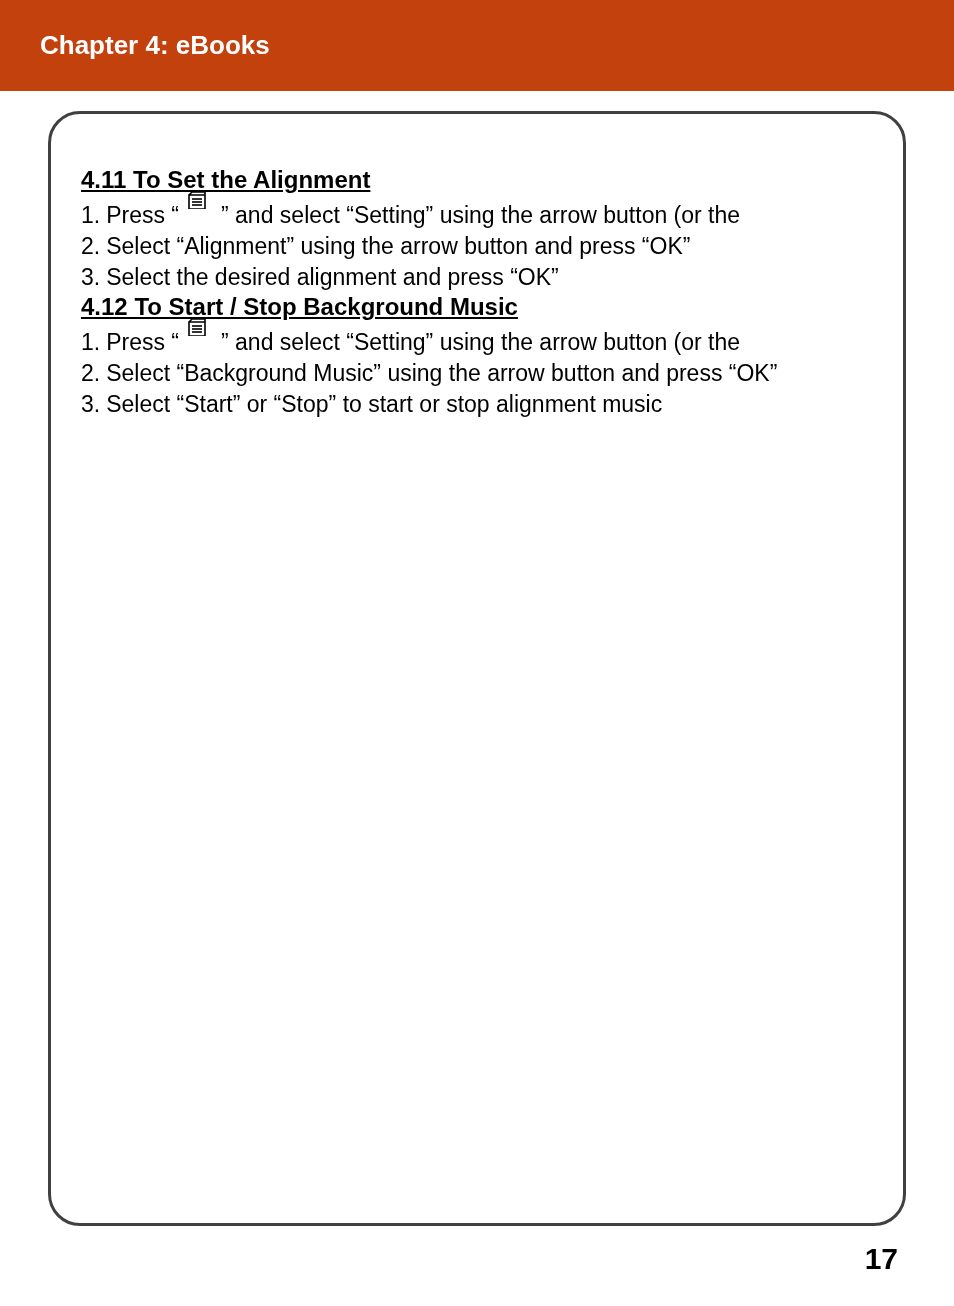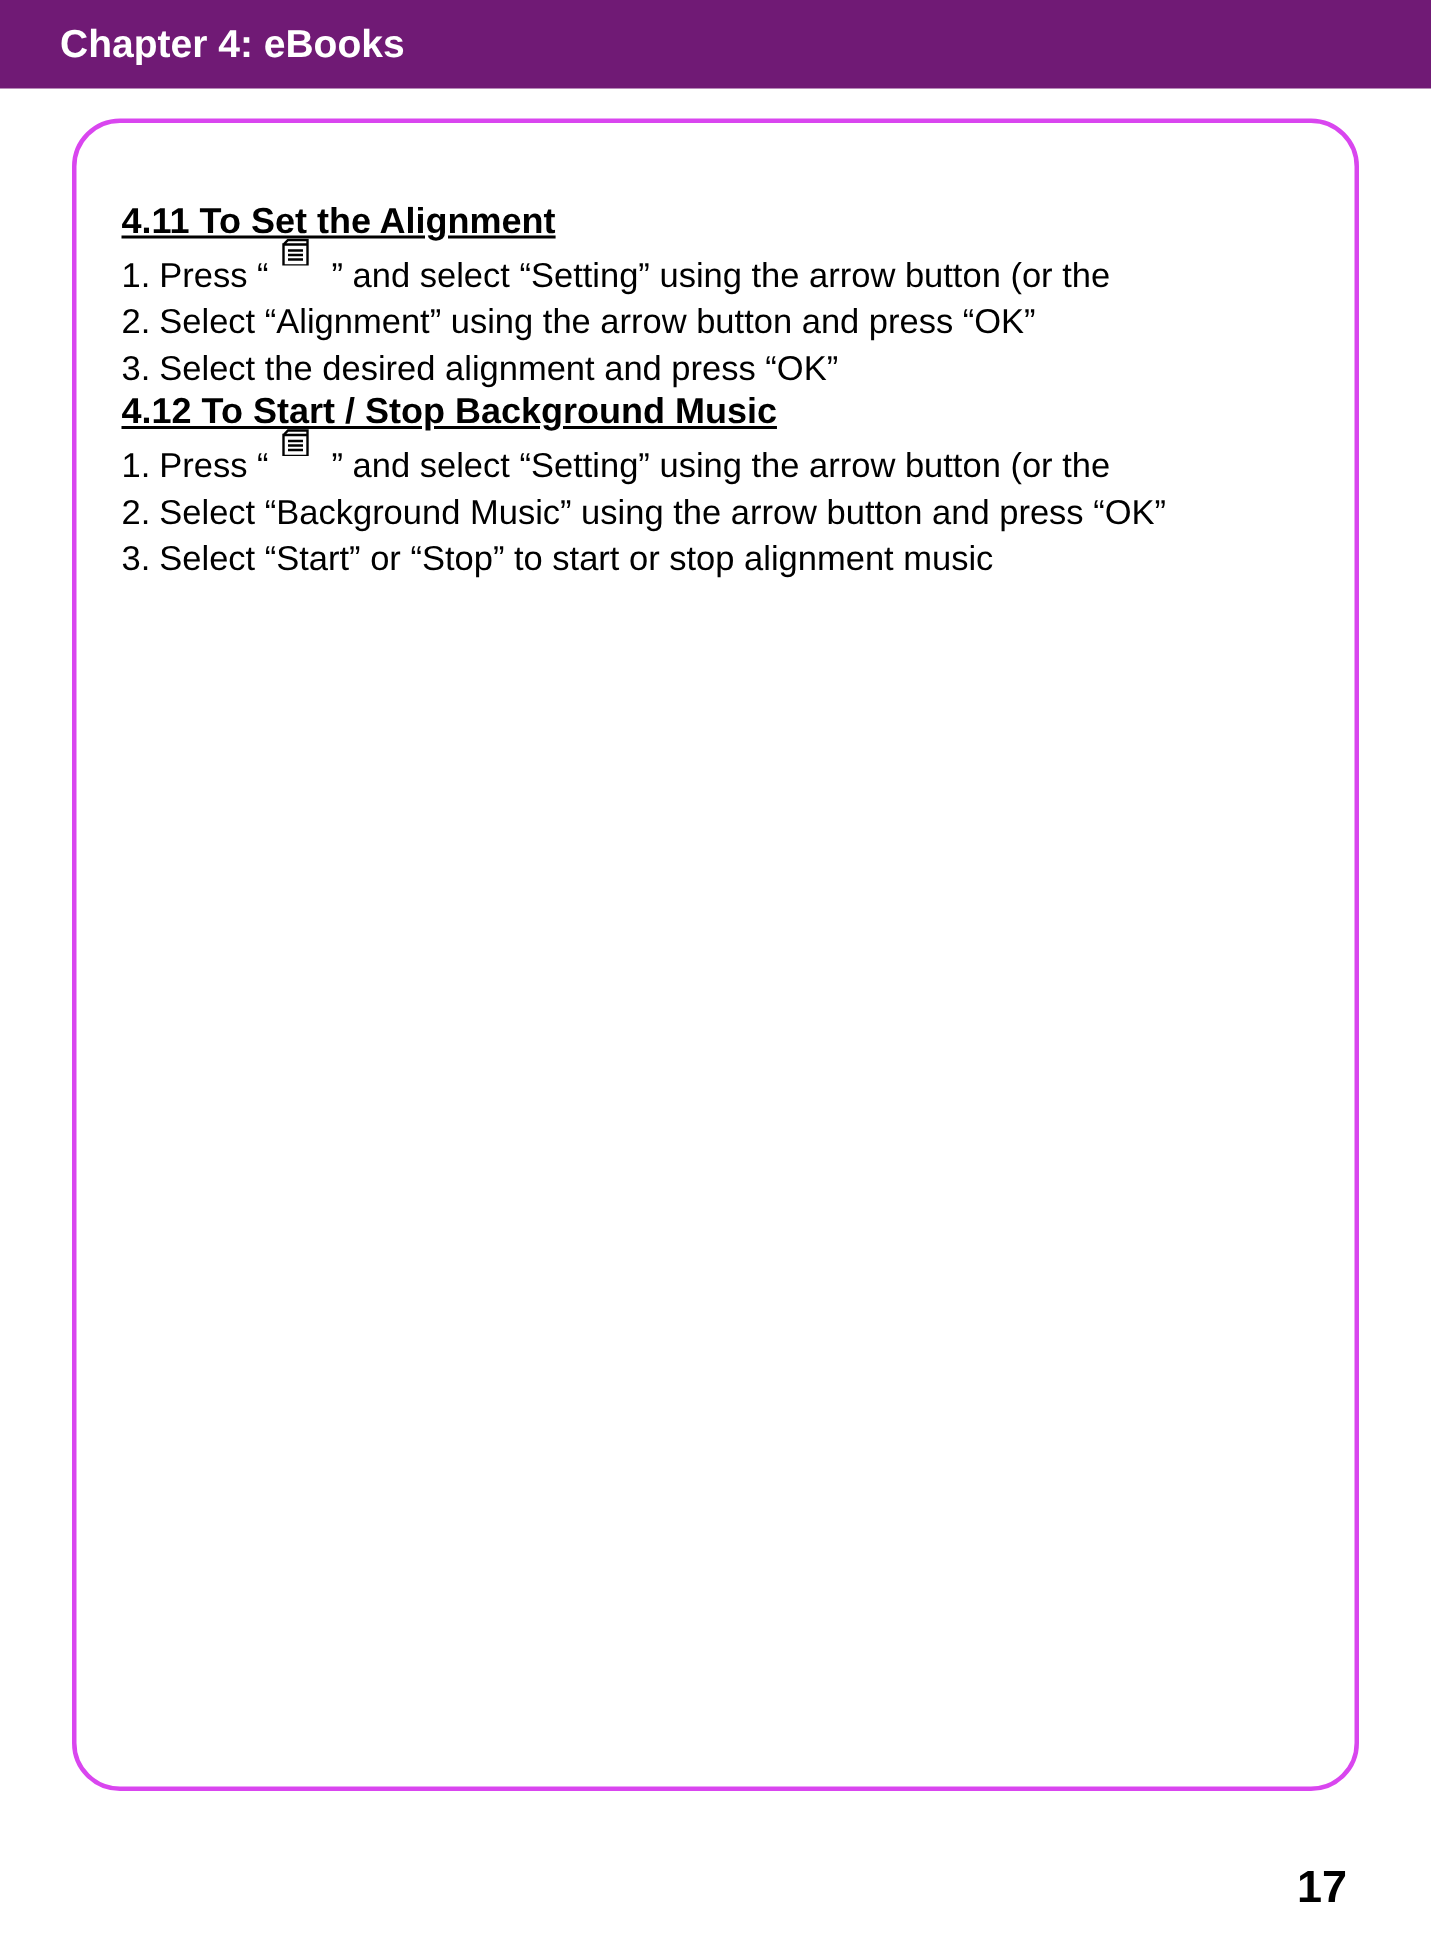--- a/index.html
+++ b/index.html
@@ -8,29 +8,29 @@
       box-sizing: border-box;
     }
     body {
       font-family: Arial, Helvetica, sans-serif;
       background: #fff;
       width: 954px;
       height: 1306px;
       position: relative;
     }
     .header-bar {
-      background: #701a75;
+      background: #c2410c;
       color: #fff;
-      padding: 14px 40px;
+      padding: 30px 40px;
       font-size: 26px;
       font-weight: bold;
     }
     .page-frame {
       margin: 20px 48px 0 48px;
-      border: 3px solid #d946ef;
+      border: 3px solid #404040;
       border-radius: 32px;
       padding: 52px 30px 40px 30px;
       height: 1115px;
       position: relative;
     }
     .section-heading {
       font-size: 24px;
       font-weight: bold;
       text-decoration: underline;
       margin-bottom: 6px;

